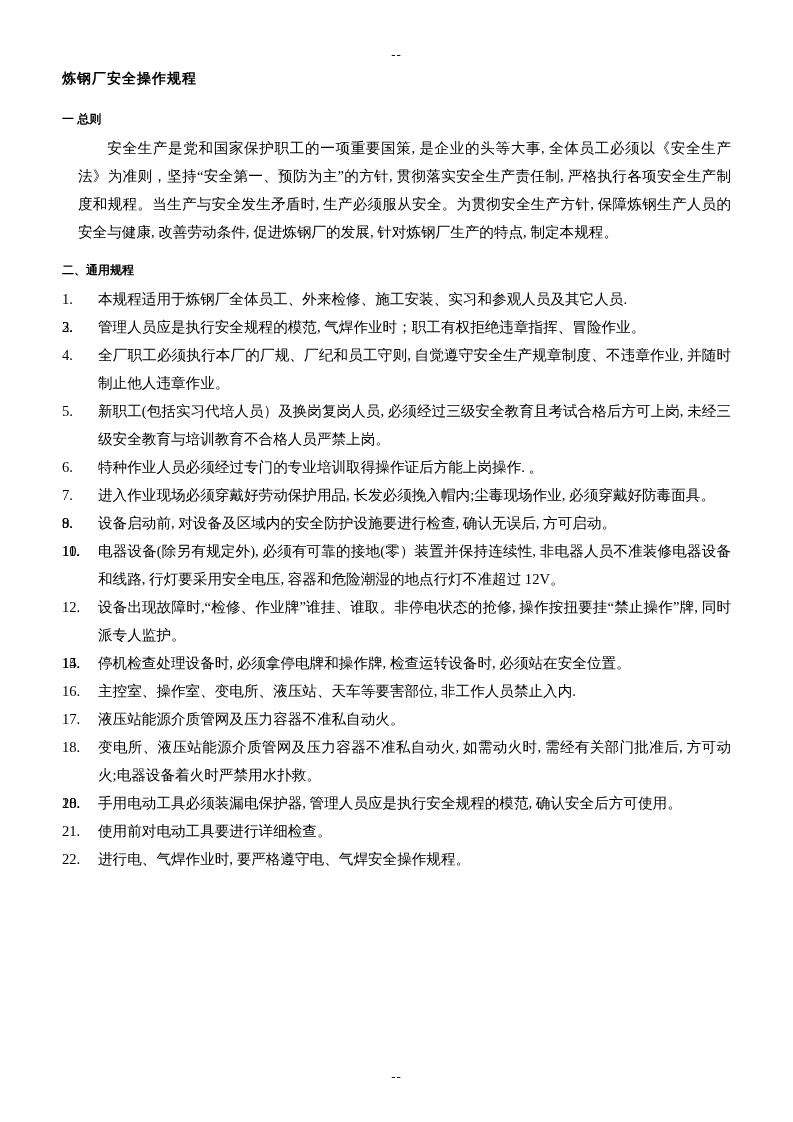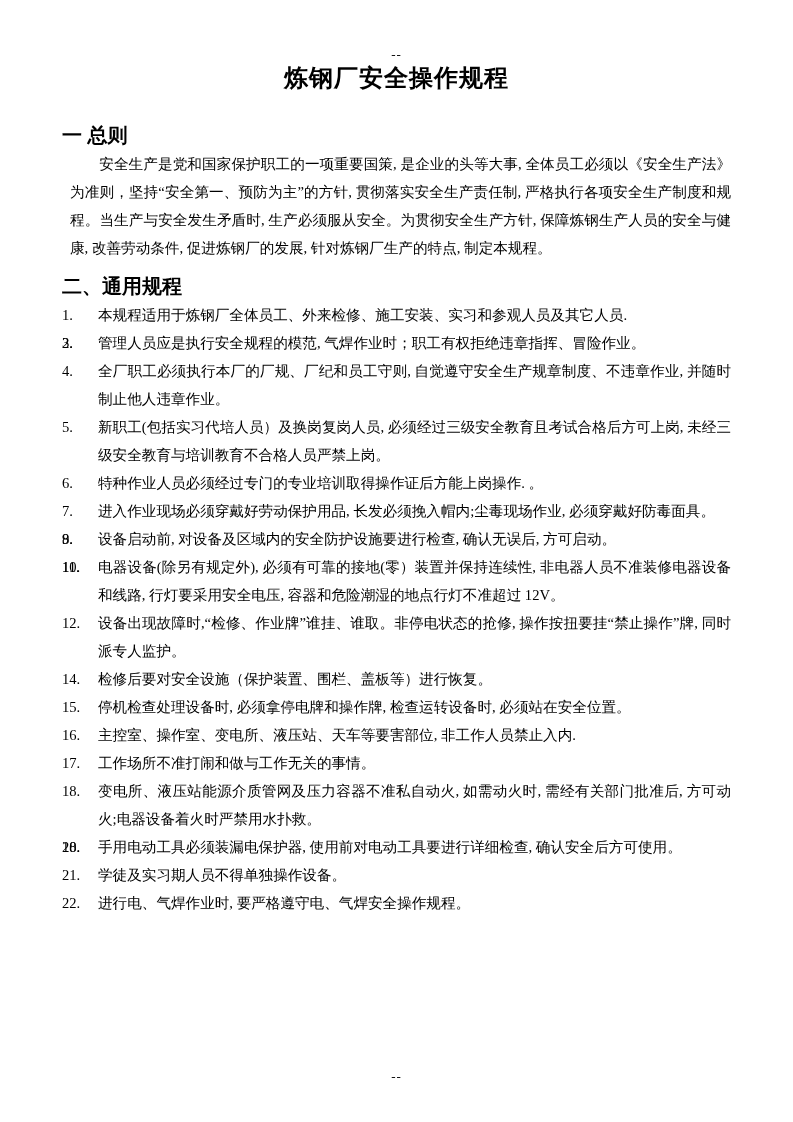--- a/index.html
+++ b/index.html
@@ -26,42 +26,42 @@
     text-align: center;
     font-size: 13px;
     line-height: 14px;
     letter-spacing: 1px;
     color: #000;
   }
   .header-mark {
     margin-bottom: 2px;
   }
   .doc-title {
-    text-align: center;
+    text-align: left;
     font-family: "Liberation Sans", "DejaVu Sans", sans-serif;
-    font-size: 24px;
+    font-size: 14px;
     font-weight: bold;
     letter-spacing: 1px;
-    margin: 2px 0 32px 0;
+    margin: 2px 0 16px 0;
     line-height: 28px;
   }
   .section-heading {
     font-family: "Liberation Sans", "DejaVu Sans", sans-serif;
-    font-size: 20px;
+    font-size: 12px;
     font-weight: bold;
     margin: 13px 0 4px 0;
     line-height: 22px;
   }
   .para {
     font-size: 14.6px;
     line-height: 28px;
     text-align: justify;
     text-justify: inter-ideograph;
     text-indent: 2em;
-    margin: 0 0 2px 8px;
+    margin: 0 0 2px 16px;
   }
   ol.rules {
     list-style: none;
     margin: 2px 0 0 0;
     padding: 0;
   }
   ol.rules > li {
     position: relative;
     padding-left: 36px;
     font-size: 14.6px;
@@ -106,26 +106,26 @@
     <li><span class="num">3.</span><span>管理人员应是执行安全规程的模范, 气焊作业时；职工有权拒绝违章指挥、冒险作业。</span></li>
     <li><span class="num">4.</span><span>全厂职工必须执行本厂的厂规、厂纪和员工守则, 自觉遵守安全生产规章制度、不违章作业, 并随时制止他人违章作业。</span></li>
     <li><span class="num">5.</span><span>新职工(包括实习代培人员）及换岗复岗人员, 必须经过三级安全教育且考试合格后方可上岗, 未经三级安全教育与培训教育不合格人员严禁上岗。</span></li>
     <li><span class="num">6.</span><span>特种作业人员必须经过专门的专业培训取得操作证后方能上岗操作. 。</span></li>
     <li><span class="num">7.</span><span>进入作业现场必须穿戴好劳动保护用品, 长发必须挽入帽内;尘毒现场作业, 必须穿戴好防毒面具。</span></li>
     <li><span class="num">8.</span></li>
     <li><span class="num">9.</span><span>设备启动前, 对设备及区域内的安全防护设施要进行检查, 确认无误后, 方可启动。</span></li>
     <li><span class="num">10.</span></li>
     <li><span class="num">11.</span><span>电器设备(除另有规定外), 必须有可靠的接地(零）装置并保持连续性, 非电器人员不准装修电器设备和线路, 行灯要采用安全电压, 容器和危险潮湿的地点行灯不准超过 12V。</span></li>
     <li><span class="num">12.</span><span>设备出现故障时,“检修、作业牌”谁挂、谁取。非停电状态的抢修, 操作按扭要挂“禁止操作”牌, 同时派专人监护。</span></li>
-    <li><span class="num">14.</span><span>检修后要对安全设施（保护装置、围栏、盖板等）进行恢复。</span></li>
+    <li><span class="num">14.</span></li>
     <li><span class="num">15.</span><span>停机检查处理设备时, 必须拿停电牌和操作牌, 检查运转设备时, 必须站在安全位置。</span></li>
     <li><span class="num">16.</span><span>主控室、操作室、变电所、液压站、天车等要害部位, 非工作人员禁止入内.</span></li>
-    <li><span class="num">17.</span><span>工作场所不准打闹和做与工作无关的事情。</span></li>
+    <li><span class="num">17.</span><span>液压站能源介质管网及压力容器不准私自动火。</span></li>
     <li><span class="num">18.</span><span>变电所、液压站能源介质管网及压力容器不准私自动火, 如需动火时, 需经有关部门批准后, 方可动火;电器设备着火时严禁用水扑救。</span></li>
     <li><span class="num">18.</span></li>
-    <li><span class="num">20.</span><span>手用电动工具必须装漏电保护器, 使用前对电动工具要进行详细检查, 确认安全后方可使用。</span></li>
-    <li><span class="num">21.</span><span>学徒及实习期人员不得单独操作设备。</span></li>
+    <li><span class="num">20.</span><span>手用电动工具必须装漏电保护器, 管理人员应是执行安全规程的模范, 确认安全后方可使用。</span></li>
+    <li><span class="num">21.</span><span>使用前对电动工具要进行详细检查。</span></li>
     <li><span class="num">22.</span><span>进行电、气焊作业时, 要严格遵守电、气焊安全操作规程。</span></li>
   </ol>
 
   <div class="footer-mark">--</div>
 
 </div>
 
 </body></html>

